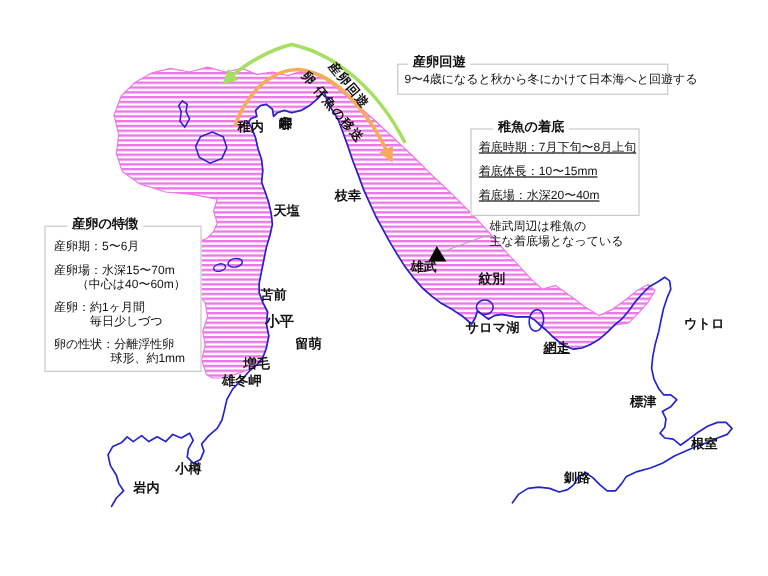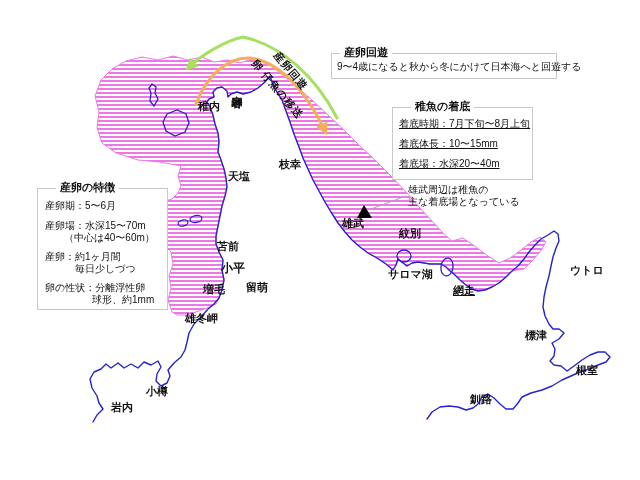--- a/index.html
+++ b/index.html
@@ -68,21 +68,21 @@
     <polygon points="364,205 357,218 372,218" fill="#000000"></polygon>
   </svg>
 
   <div class="place" style="left:198px;top:101px;">稚内</div>
   <div class="place vertical" style="left:230px;top:87px;">宗谷岬</div>
   <div class="place" style="left:228px;top:171px;">天塩</div>
   <div class="place" style="left:279px;top:159px;">枝幸</div>
   <div class="place" style="left:217px;top:241px;">苫前</div>
   <div class="place" style="left:221px;top:263px;font-size:12px;">小平</div>
   <div class="place" style="left:223px;top:282px;padding-left:23px;">留萌</div>
-  <div class="place" style="left:203px;top:284px;">増毛</div>
+  <div class="place" style="left:203px;top:299px;">増毛</div>
   <div class="place" style="left:185px;top:313px;">雄冬岬</div>
   <div class="place" style="left:146px;top:386px;">小樽</div>
   <div class="place" style="left:111px;top:402px;">岩内</div>
   <div class="place" style="left:342px;top:218px;">雄武</div>
   <div class="place" style="left:363px;top:228px;margin-left:36px;">紋別</div>
   <div class="place" style="left:388px;top:269px;">サロマ湖</div>
   <div class="place" style="left:453px;top:285px;text-decoration:underline;">網走</div>
   <div class="place" style="left:530px;top:265px;margin-left:40px;">ウトロ</div>
   <div class="place" style="left:525px;top:330px;">標津</div>
   <div class="place" style="left:576px;top:365px;">根室</div>

